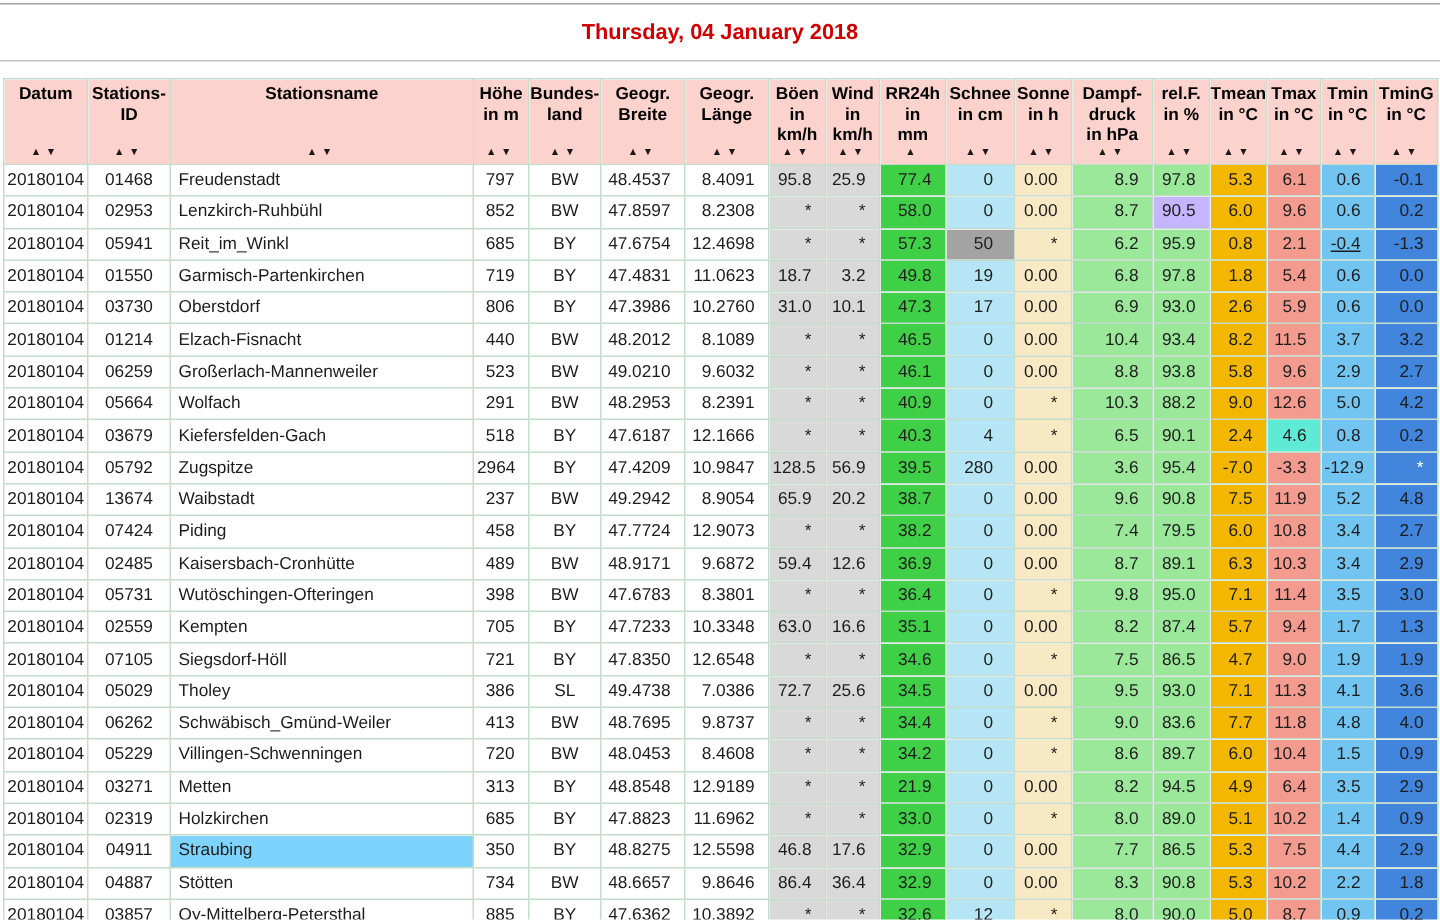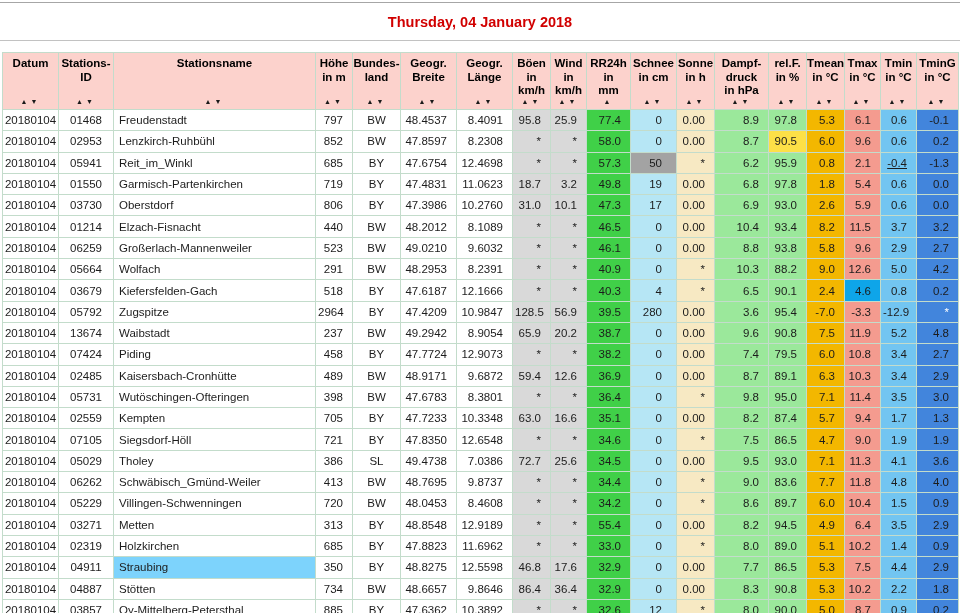--- a/index.html
+++ b/index.html
@@ -223,21 +223,21 @@
         <td class="al-right" style="background: rgb(255, 255, 255);">852</td>
         <td class="al-center" style="background: rgb(255, 255, 255);">BW</td>
         <td class="al-right" style="background: rgb(255, 255, 255);">47.8597</td>
         <td class="al-right" style="background: rgb(255, 255, 255);">8.2308</td>
         <td class="al-right" style="background: rgb(217, 217, 217);">*</td>
         <td class="al-right" style="background: rgb(217, 217, 217);">*</td>
         <td class="al-right" style="background: rgb(64, 208, 72);">58.0</td>
         <td class="al-right pr-lg" style="background: rgb(182, 230, 245);">0</td>
         <td class="al-right" style="background: rgb(247, 233, 195);">0.00</td>
         <td class="al-right" style="background: rgb(155, 232, 155);">8.7</td>
-        <td class="al-right" style="background: #fde047;">90.5</td>
+        <td class="al-right" style="background: #c4b5fd;">90.5</td>
         <td class="al-right" style="background: rgb(243, 183, 0);">6.0</td>
         <td class="al-right" style="background: rgb(244, 155, 143);">9.6</td>
         <td class="al-right" style="background: rgb(114, 197, 241);">0.6</td>
         <td class="al-right" style="background: rgb(66, 133, 220);">0.2</td>
       </tr>
       <tr>
         <td class="al-center" style="background: rgb(255, 255, 255);">20180104</td>
         <td class="al-center" style="background: rgb(255, 255, 255);">05941</td>
         <td class="al-left" style="background: rgb(255, 255, 255);">Reit_im_Winkl</td>
         <td class="al-right" style="background: rgb(255, 255, 255);">685</td>
@@ -365,21 +365,21 @@
         <td class="al-right" style="background: rgb(255, 255, 255);">47.6187</td>
         <td class="al-right" style="background: rgb(255, 255, 255);">12.1666</td>
         <td class="al-right" style="background: rgb(217, 217, 217);">*</td>
         <td class="al-right" style="background: rgb(217, 217, 217);">*</td>
         <td class="al-right" style="background: rgb(64, 208, 72);">40.3</td>
         <td class="al-right pr-lg" style="background: rgb(182, 230, 245);">4</td>
         <td class="al-right" style="background: rgb(247, 233, 195);">*</td>
         <td class="al-right" style="background: rgb(155, 232, 155);">6.5</td>
         <td class="al-right" style="background: rgb(155, 232, 155);">90.1</td>
         <td class="al-right" style="background: rgb(243, 183, 0);">2.4</td>
-        <td class="al-right" style="background: #0ea5e9;">4.6</td>
+        <td class="al-right" style="background: #5eead4;">4.6</td>
         <td class="al-right" style="background: rgb(114, 197, 241);">0.8</td>
         <td class="al-right" style="background: rgb(66, 133, 220);">0.2</td>
       </tr>
       <tr>
         <td class="al-center" style="background: rgb(255, 255, 255);">20180104</td>
         <td class="al-center" style="background: rgb(255, 255, 255);">05792</td>
         <td class="al-left" style="background: rgb(255, 255, 255);">Zugspitze</td>
         <td class="al-right" style="background: rgb(255, 255, 255);">2964</td>
         <td class="al-center" style="background: rgb(255, 255, 255);">BY</td>
         <td class="al-right" style="background: rgb(255, 255, 255);">47.4209</td>
@@ -579,21 +579,21 @@
       <tr>
         <td class="al-center" style="background: rgb(255, 255, 255);">20180104</td>
         <td class="al-center" style="background: rgb(255, 255, 255);">03271</td>
         <td class="al-left" style="background: rgb(255, 255, 255);">Metten</td>
         <td class="al-right" style="background: rgb(255, 255, 255);">313</td>
         <td class="al-center" style="background: rgb(255, 255, 255);">BY</td>
         <td class="al-right" style="background: rgb(255, 255, 255);">48.8548</td>
         <td class="al-right" style="background: rgb(255, 255, 255);">12.9189</td>
         <td class="al-right" style="background: rgb(217, 217, 217);">*</td>
         <td class="al-right" style="background: rgb(217, 217, 217);">*</td>
-        <td class="al-right" style="background: rgb(64, 208, 72);">55.4</td>
+        <td class="al-right" style="background: rgb(64, 208, 72);">21.9</td>
         <td class="al-right pr-lg" style="background: rgb(182, 230, 245);">0</td>
         <td class="al-right" style="background: rgb(247, 233, 195);">0.00</td>
         <td class="al-right" style="background: rgb(155, 232, 155);">8.2</td>
         <td class="al-right" style="background: rgb(155, 232, 155);">94.5</td>
         <td class="al-right" style="background: rgb(243, 183, 0);">4.9</td>
         <td class="al-right" style="background: rgb(244, 155, 143);">6.4</td>
         <td class="al-right" style="background: rgb(114, 197, 241);">3.5</td>
         <td class="al-right" style="background: rgb(66, 133, 220);">2.9</td>
       </tr>
       <tr>

